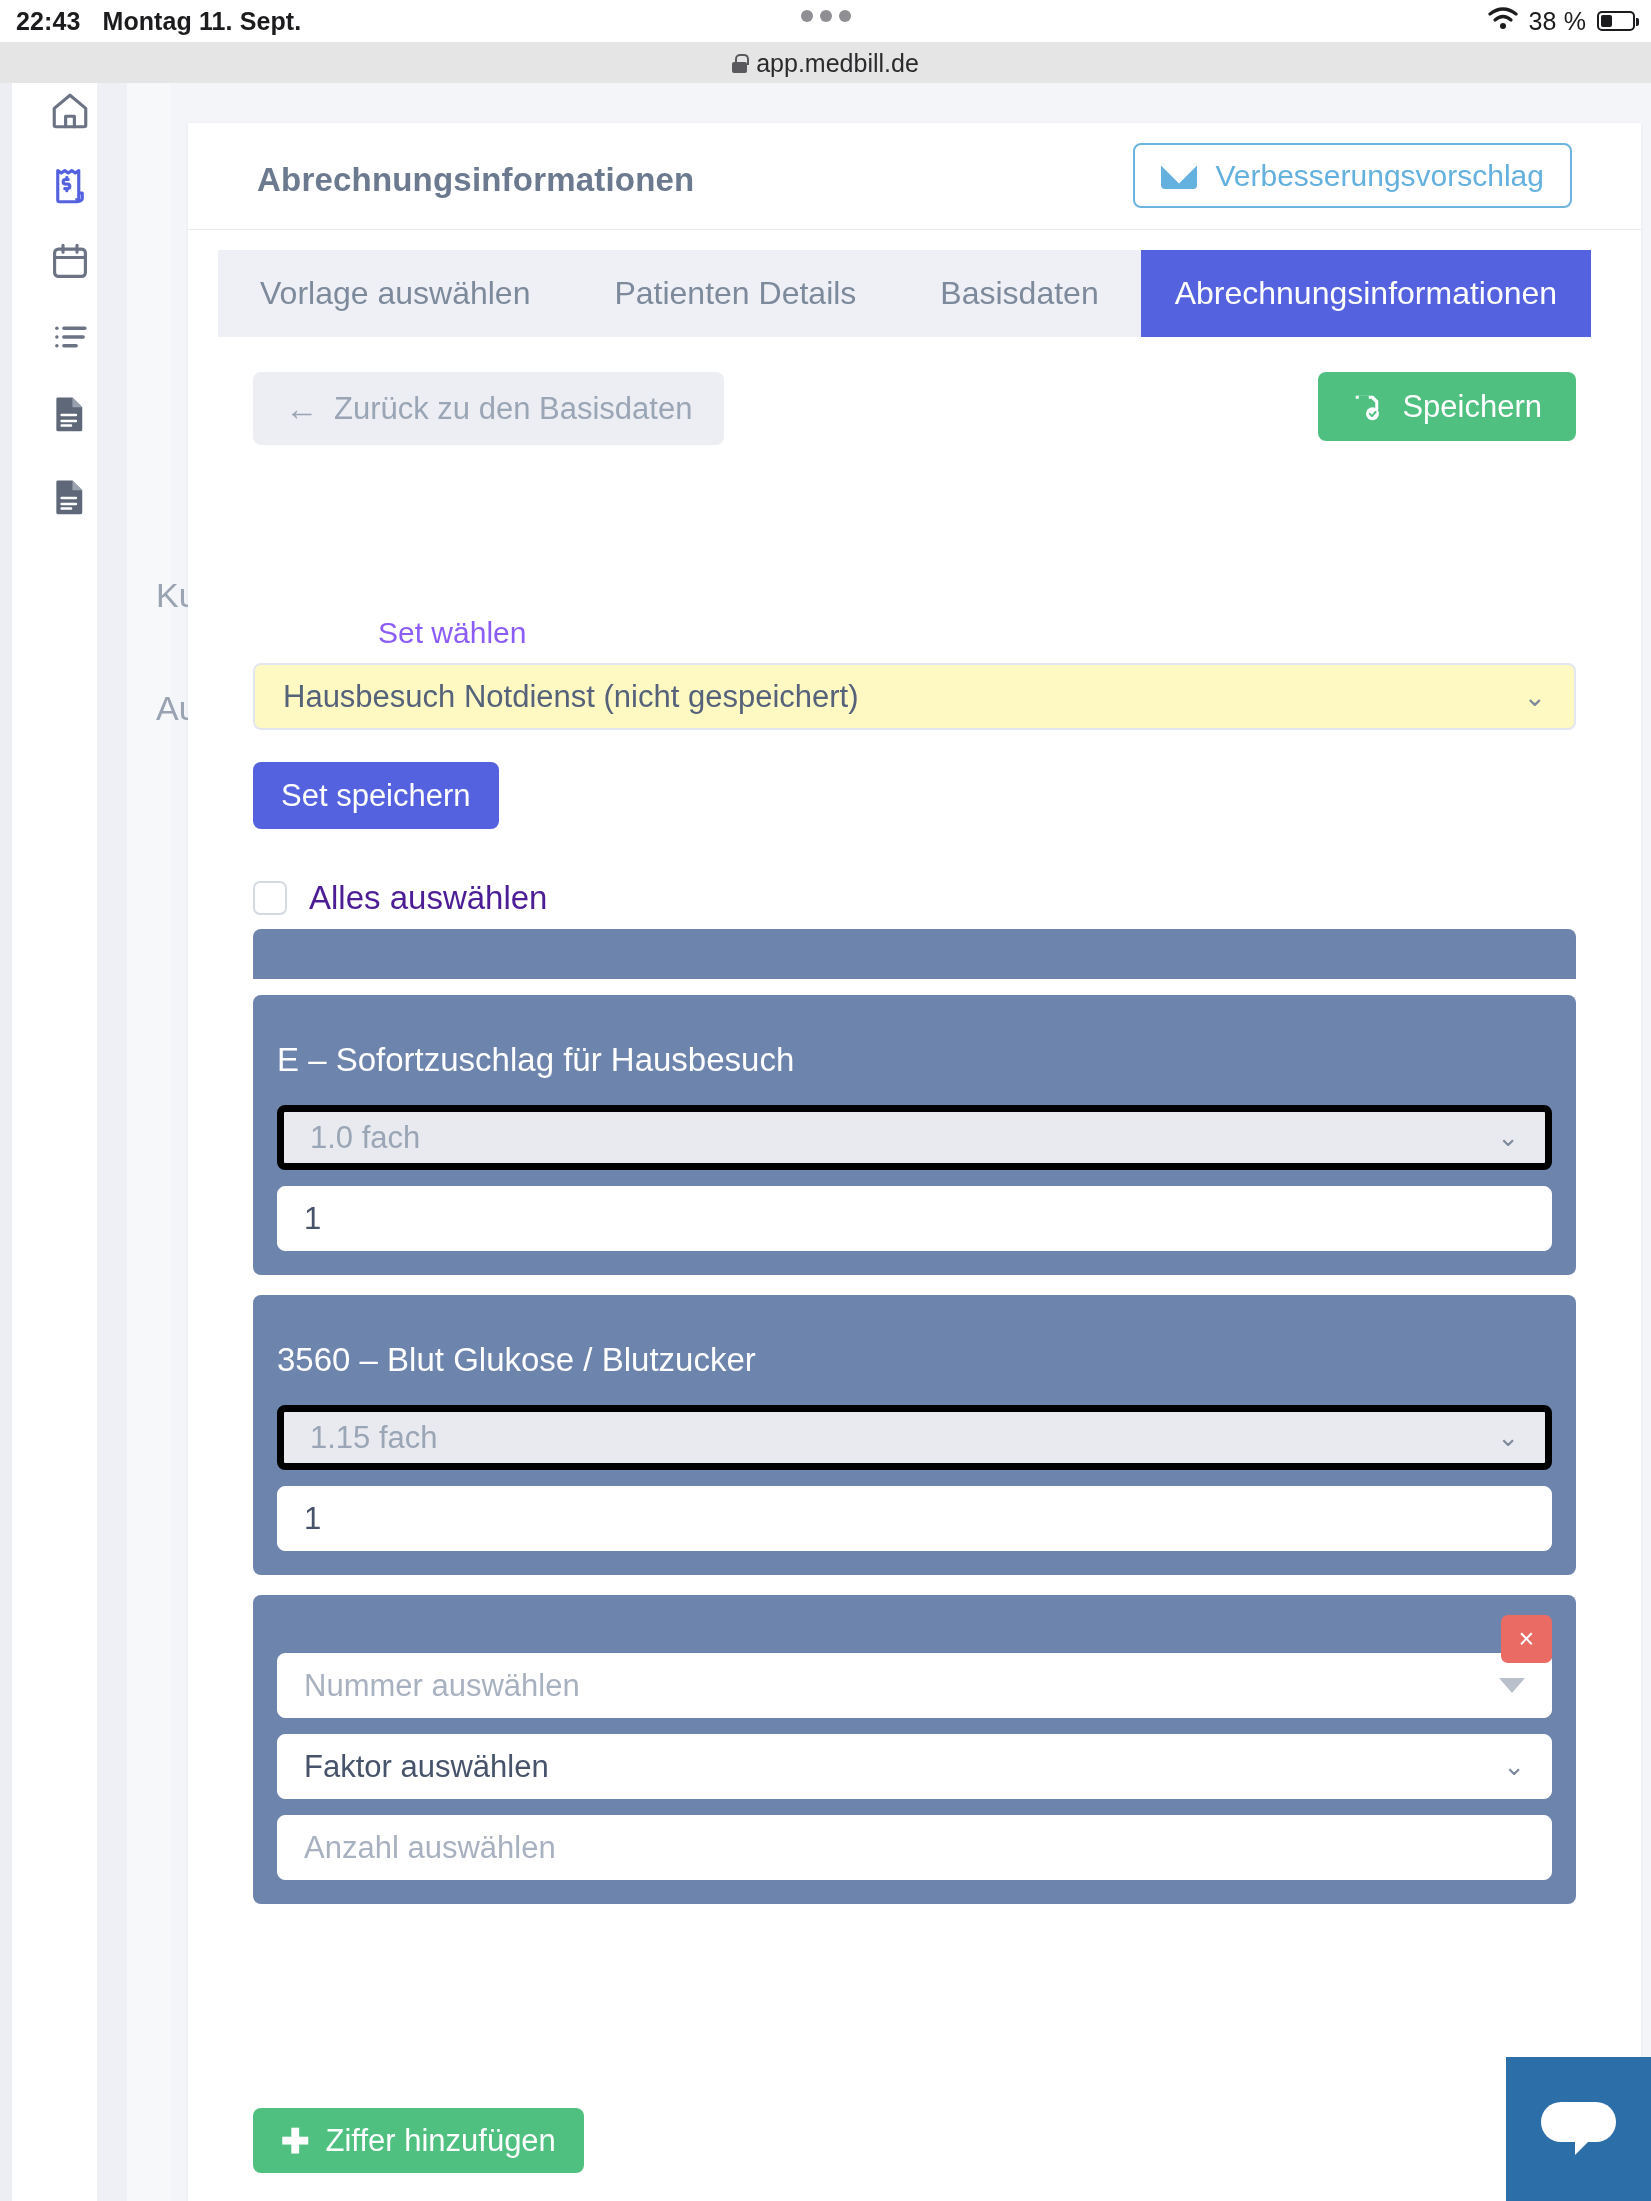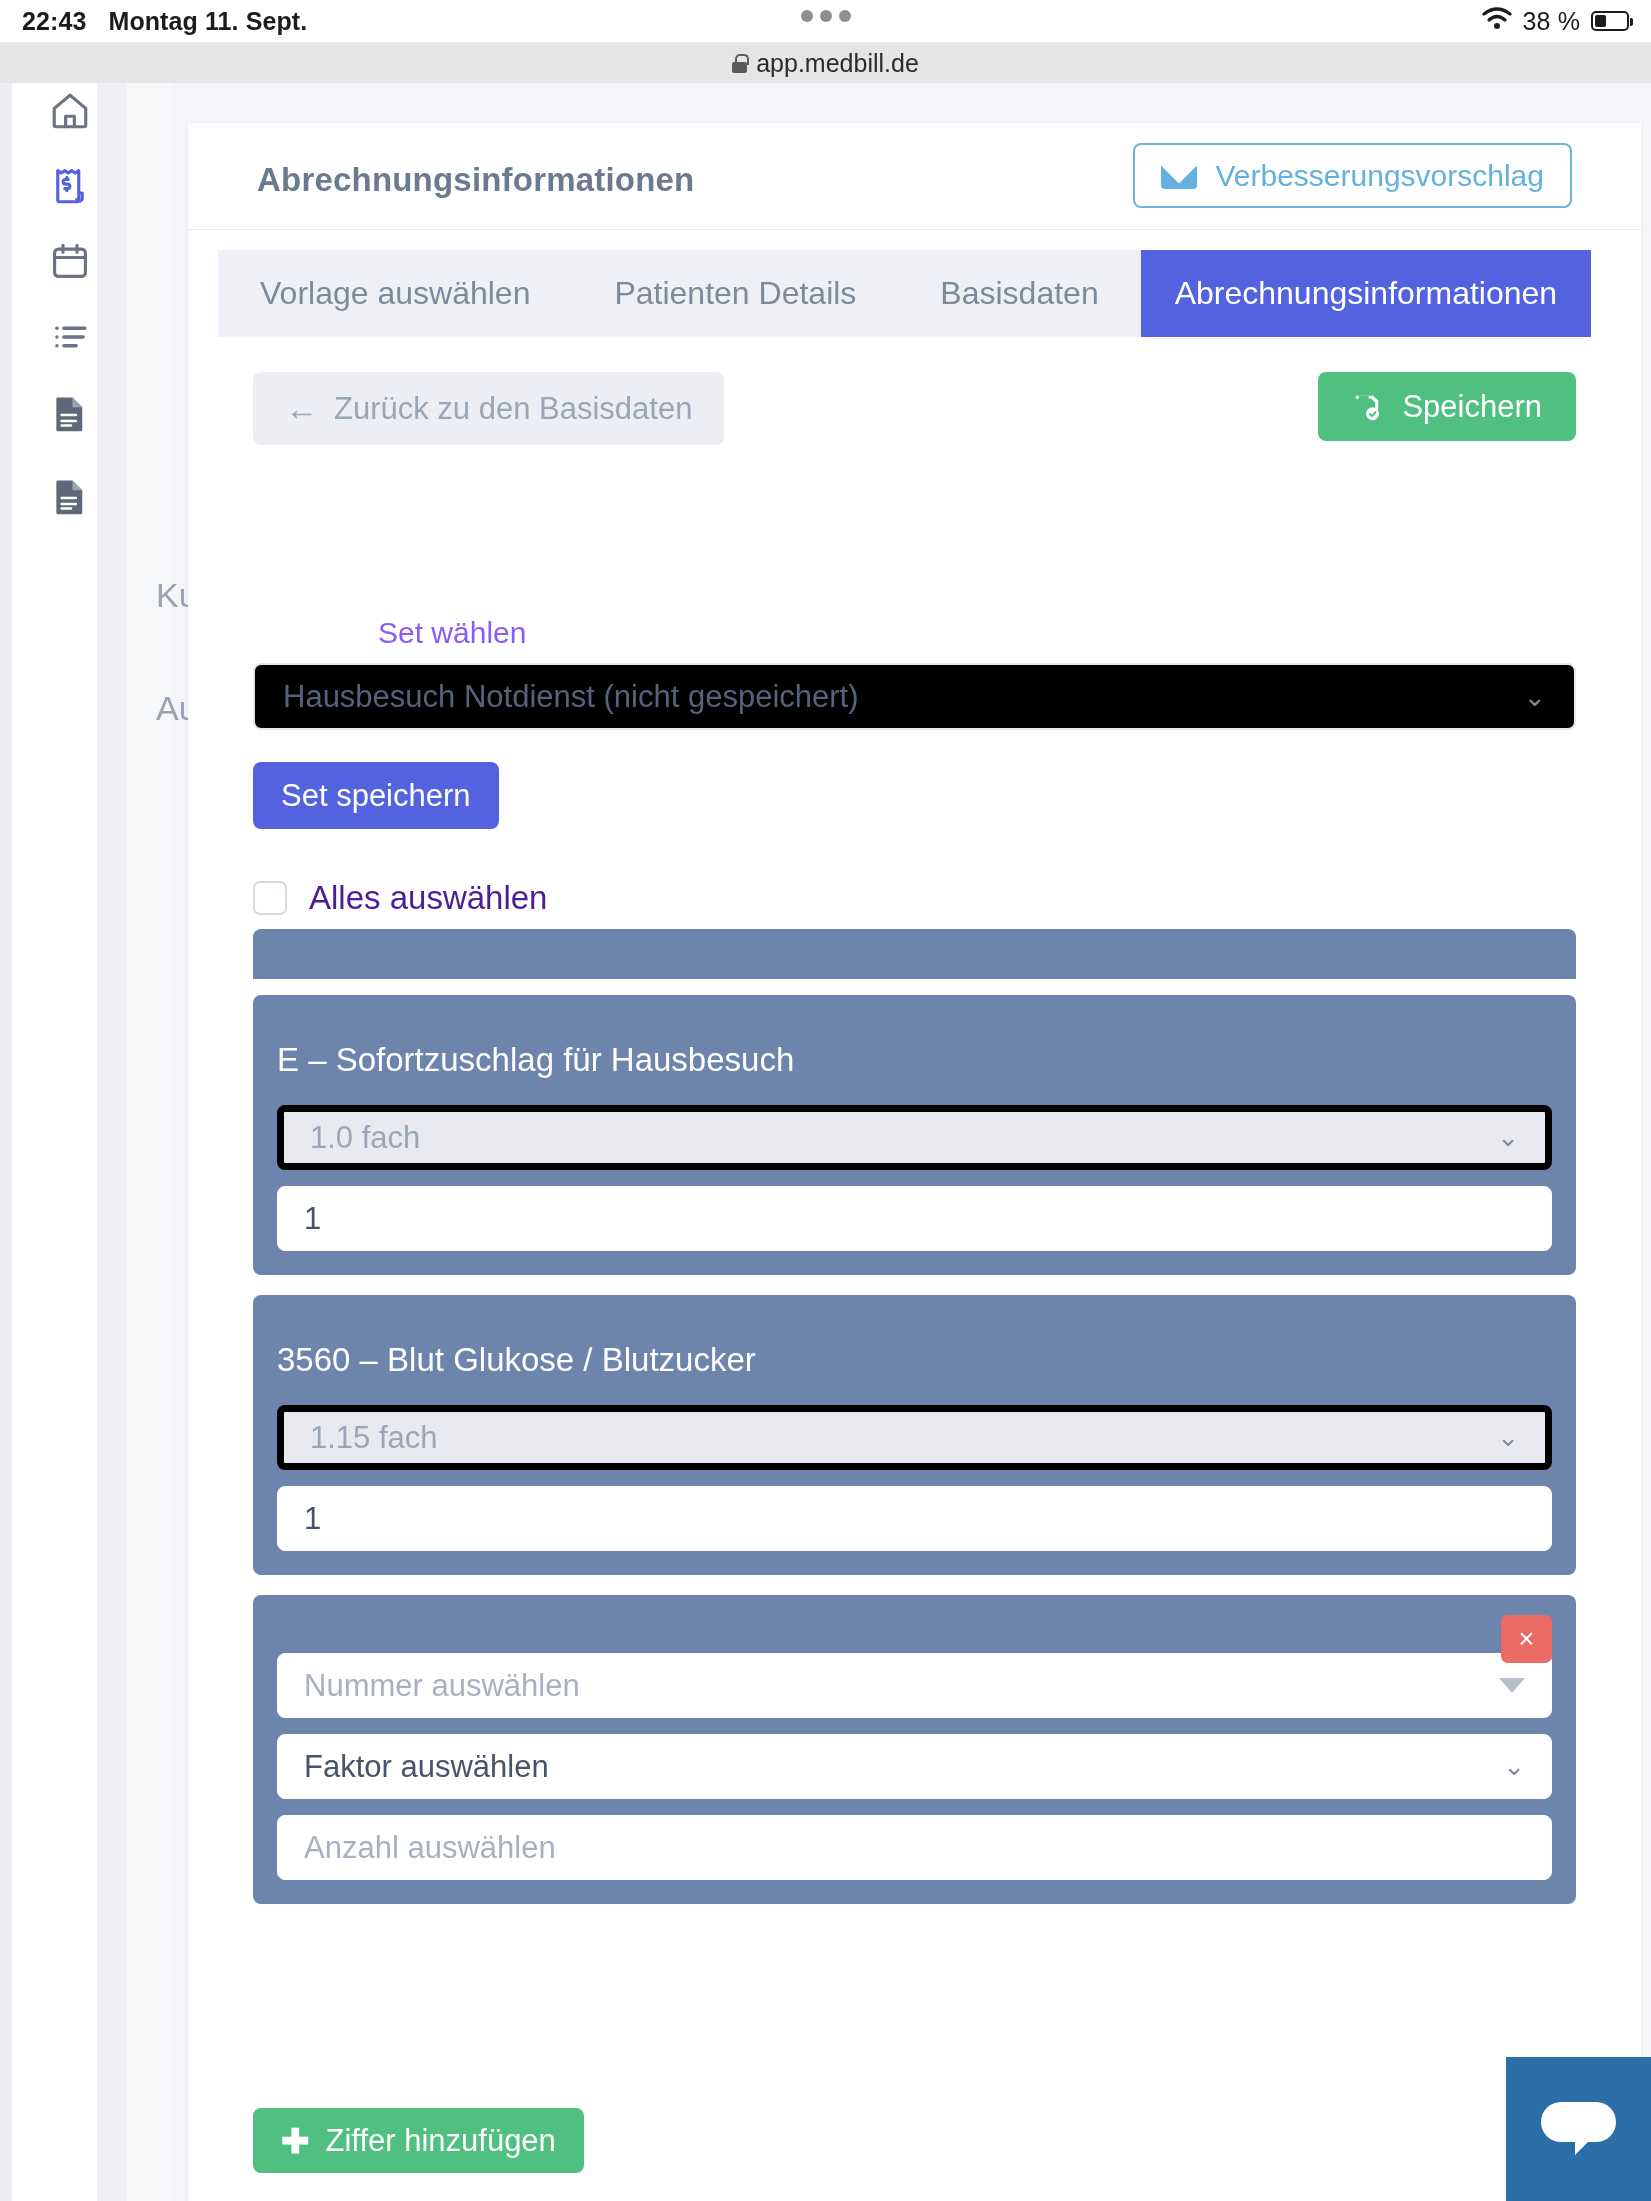--- a/index.html
+++ b/index.html
@@ -15,21 +15,21 @@
   }
 
   
   .statusbar {
     position: absolute;
     top: 0; left: 0;
     width: 1651px;
     height: 42px;
     display: flex;
     align-items: center;
-    padding: 0 22px;
+    padding: 0 16px;
     background: #ffffff;
     color: #1c1c1e;
     font-size: 25px;
     font-weight: 600;
     letter-spacing: 0.1px;
   }
   .sb-time { margin-right: 22px; }
   .sb-date { font-weight: 600; }
   .sb-dots {
     position: absolute;
@@ -278,21 +278,21 @@
     left: 190px; top: 493px;
     font-size: 30px;
     color: #8b5cf6;
     z-index: 6;
   }
   .set-select {
     position: absolute;
     left: 65px; top: 540px;
     width: 1323px;
     height: 67px;
-    background: #000000;
+    background: #fef9c3;
     border: 2px solid #e3e6ee;
     border-radius: 8px;
     display: flex;
     align-items: center;
     padding: 0 28px;
     font-size: 31px;
     color: #55627a;
     cursor: pointer;
   }
   .set-select .chev { margin-left: auto; color: #7d8a9c; font-size: 27px; }

